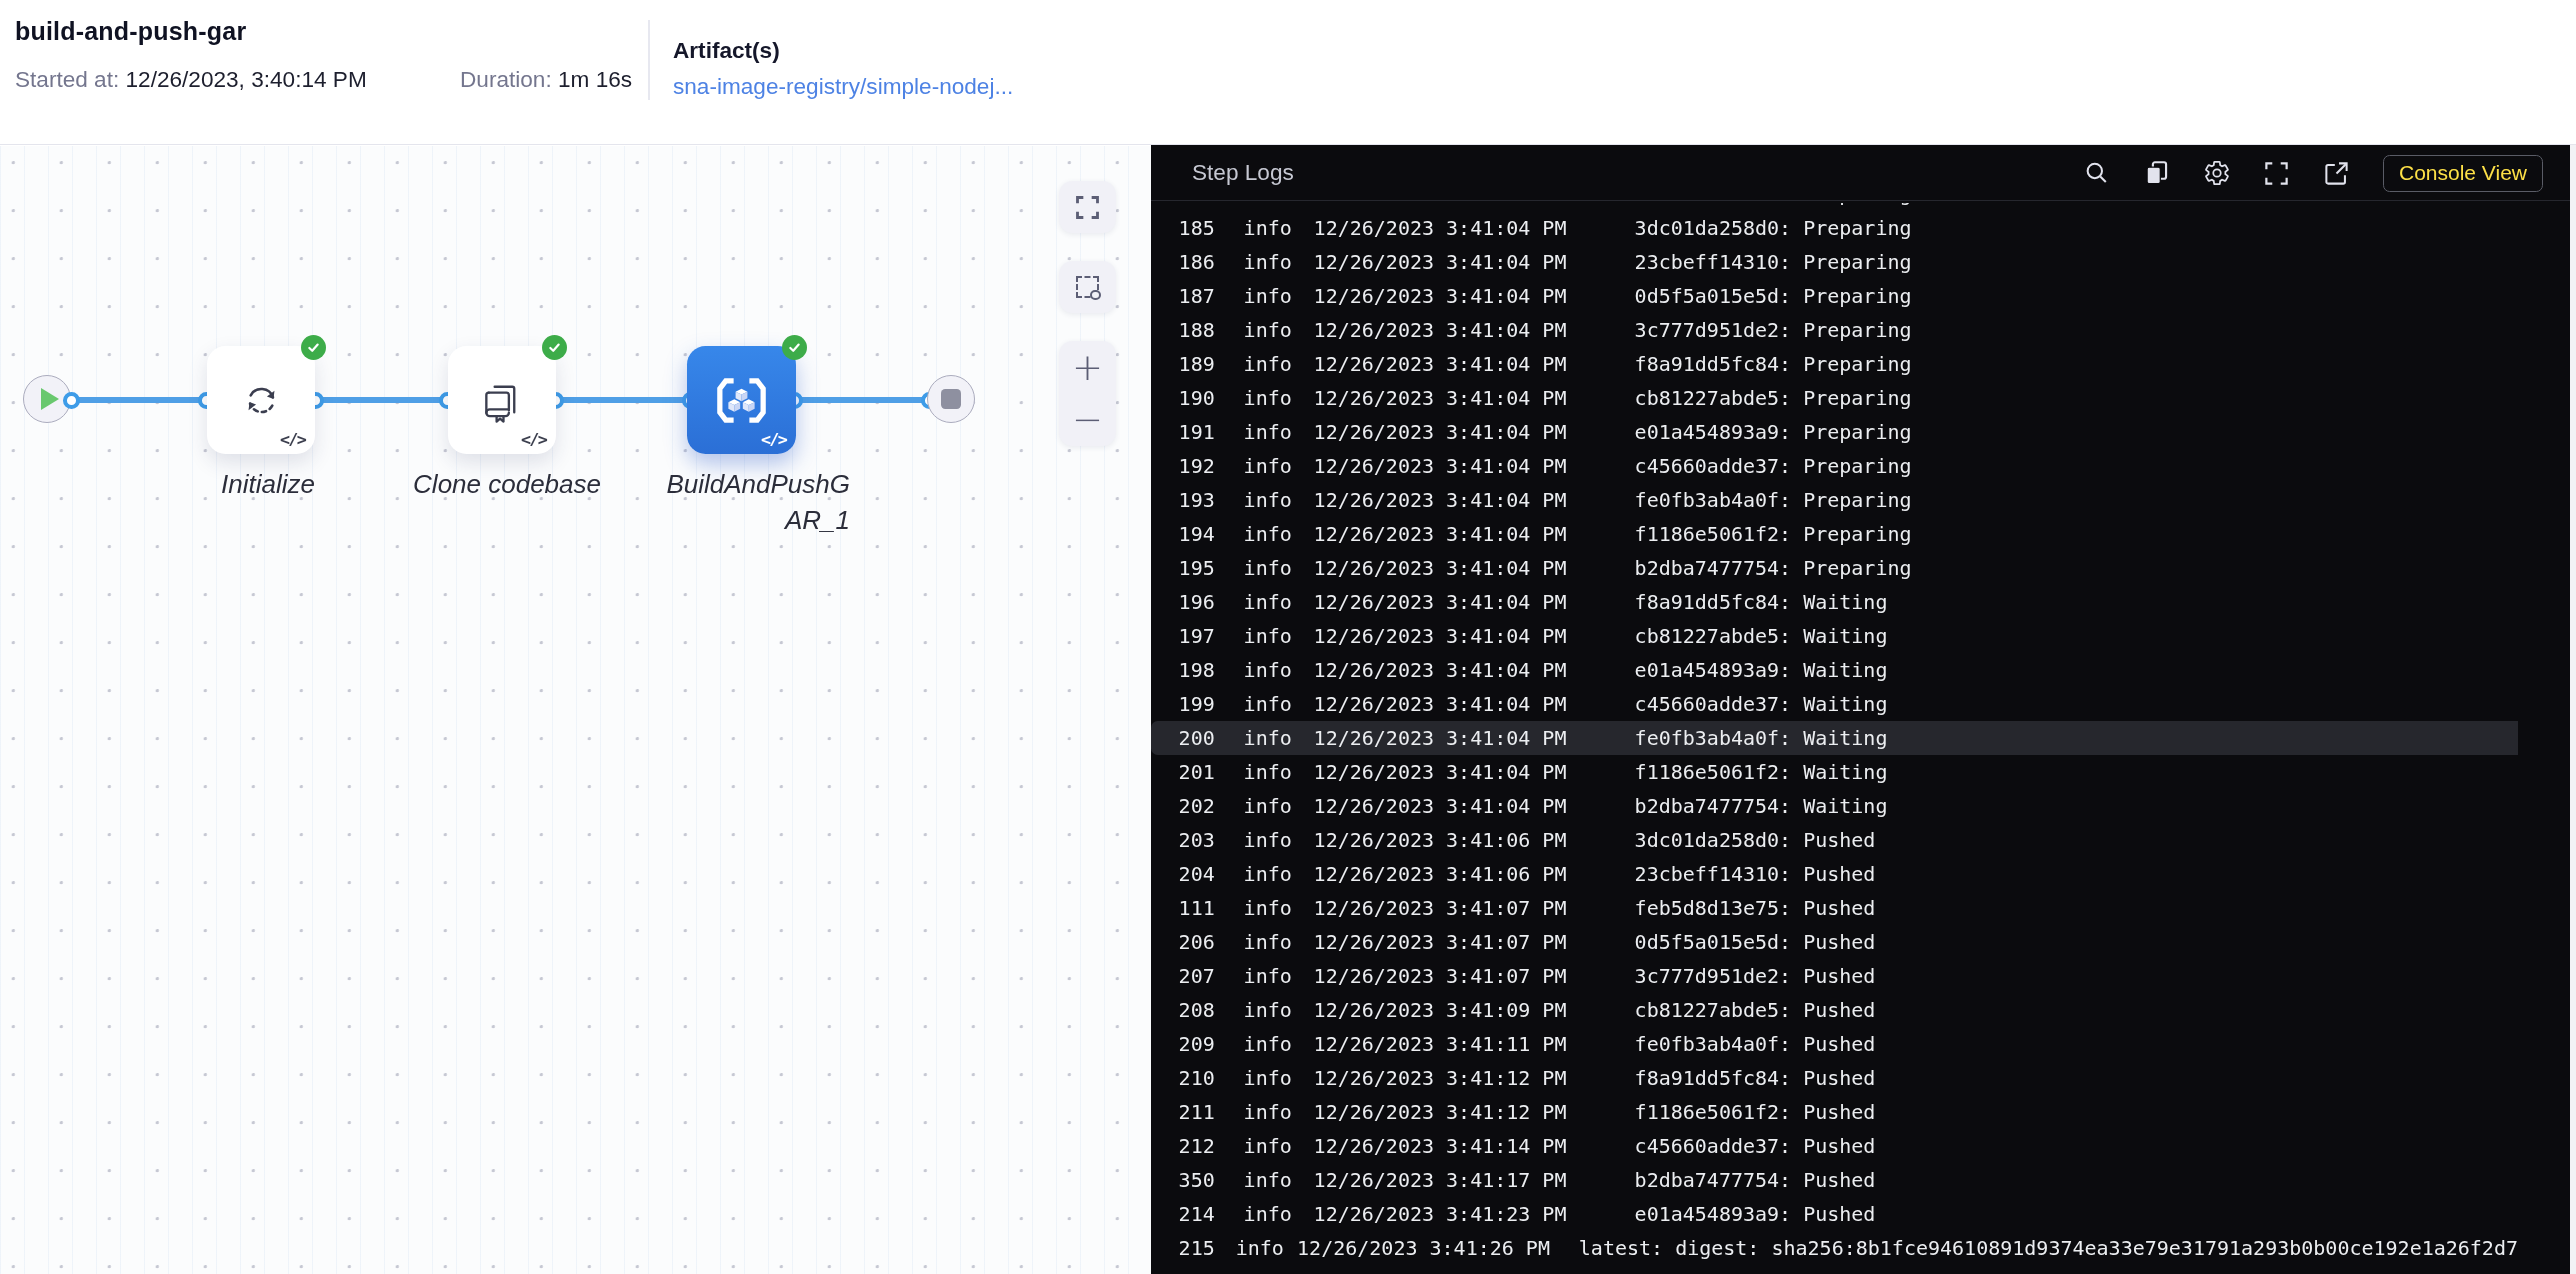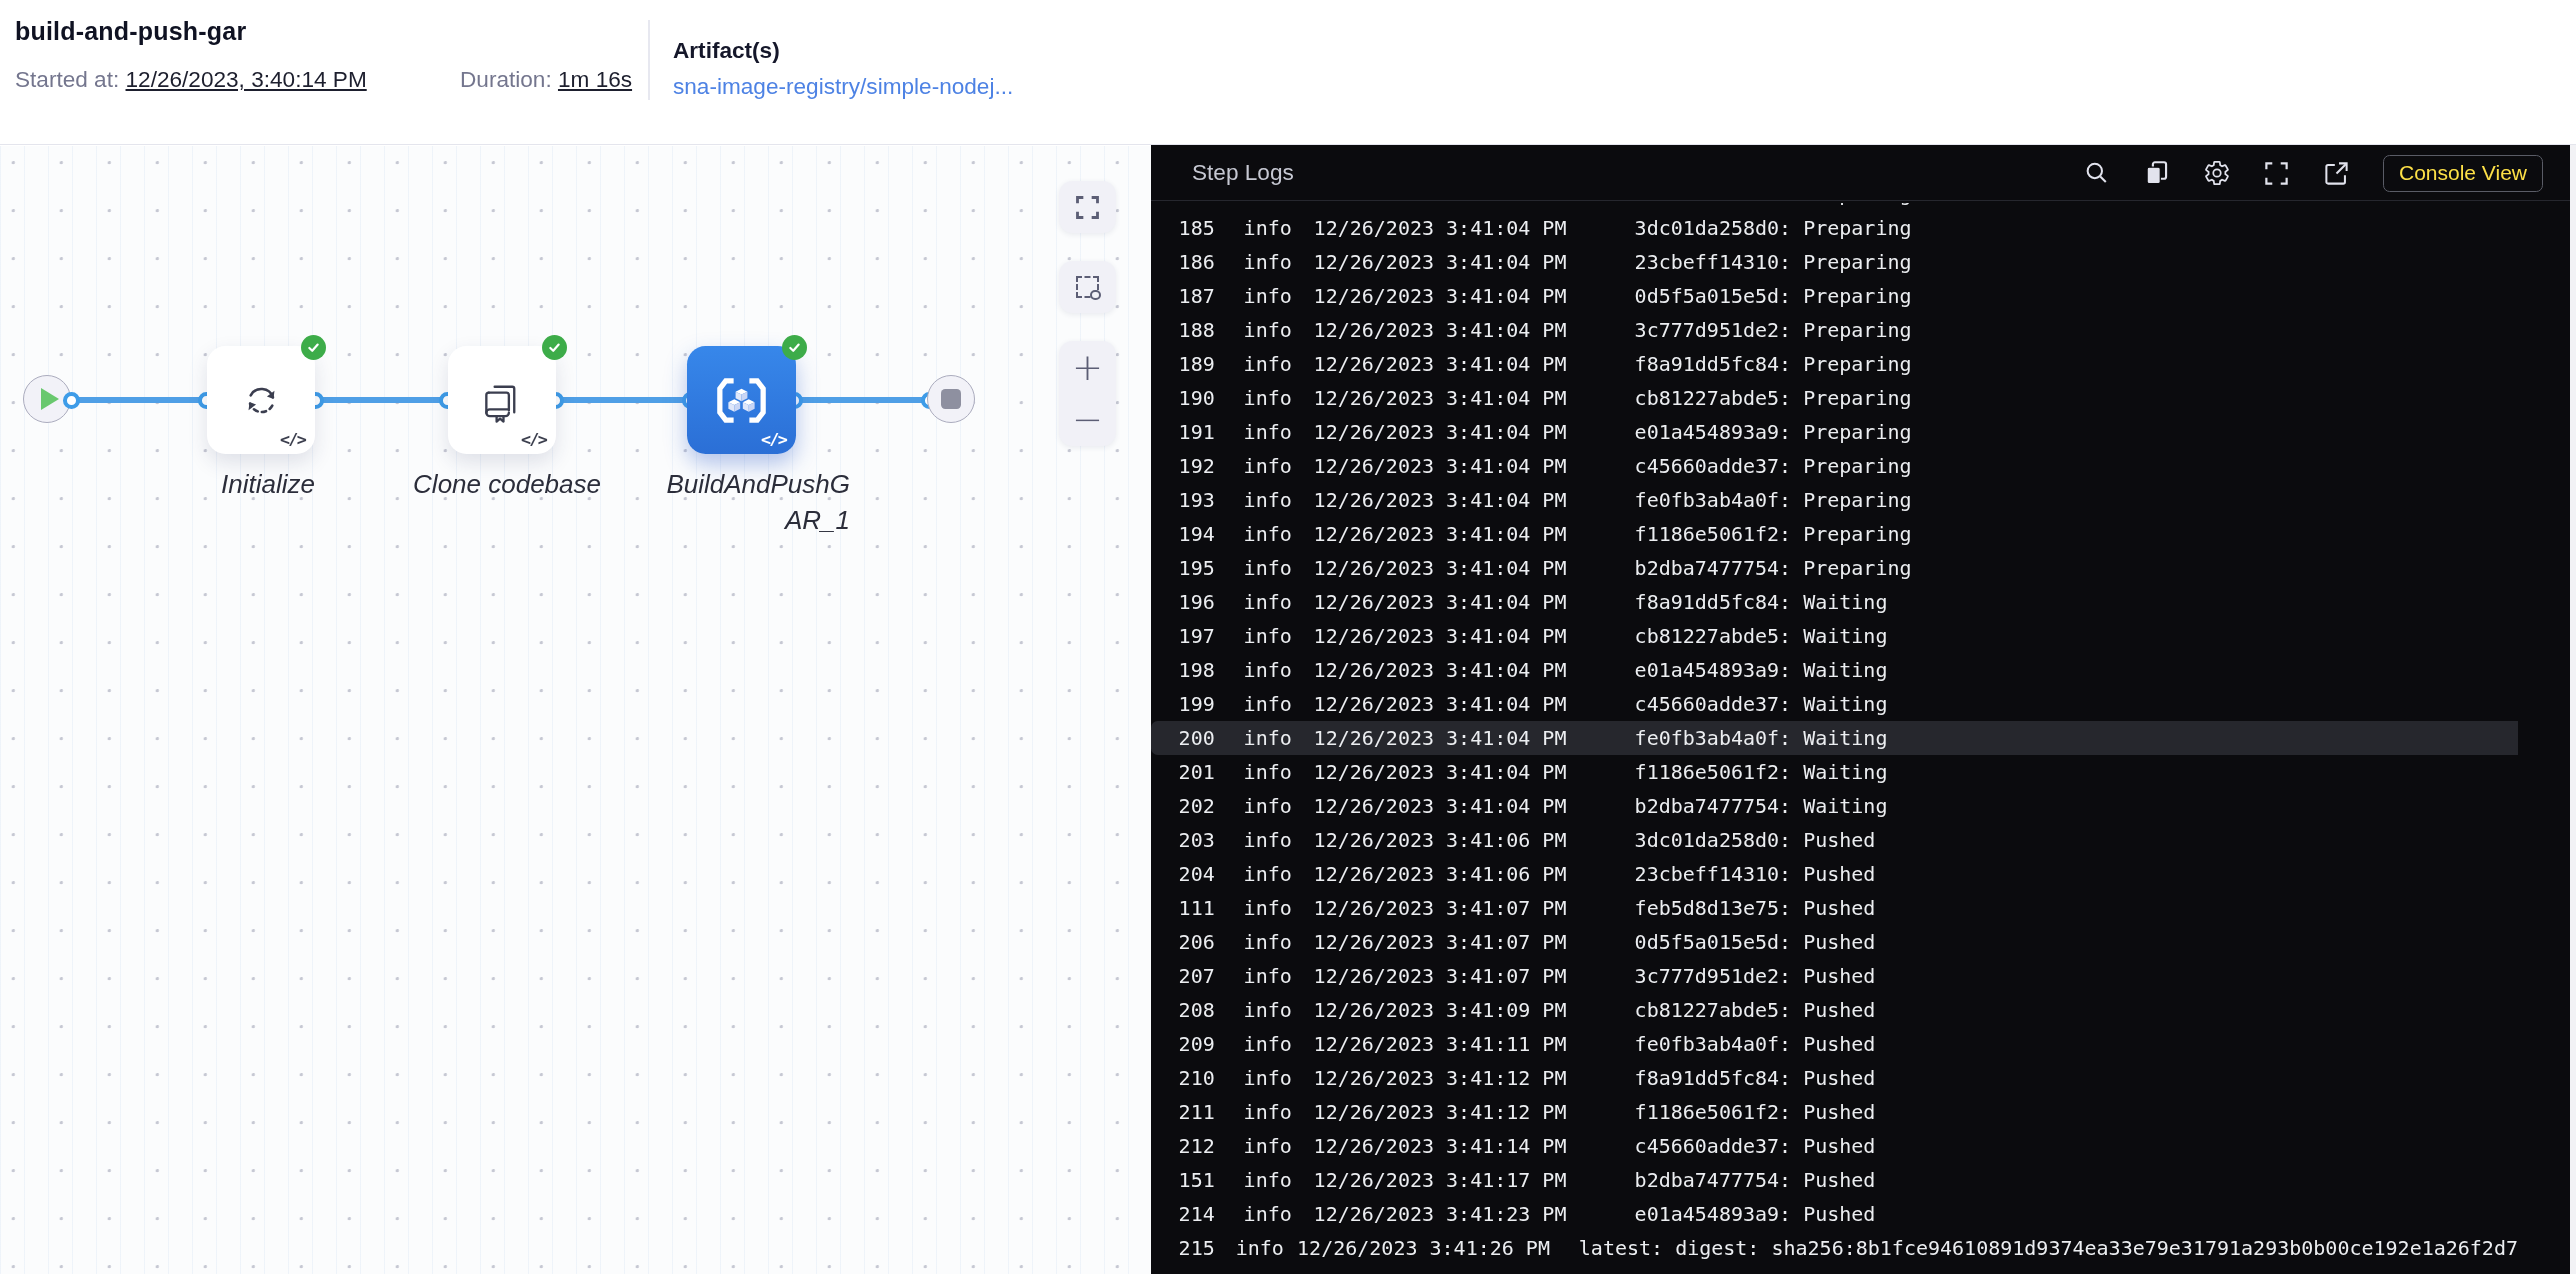--- a/index.html
+++ b/index.html
@@ -6,21 +6,21 @@
   html,body { width:2576px; height:1275px; overflow:hidden; background:#fff;
               font-family:"Liberation Sans", sans-serif; }
   .app { position:relative; width:2576px; height:1275px; }
 
   
   .top-header { position:absolute; left:0; top:0; width:2576px; height:145px;
                 background:#ffffff; border-bottom:1.7px solid #e4e5ed;padding-left:7px; }
   .run-title { position:absolute; left:15px; top:16.7px; font-size:25px; font-weight:700;
                color:#0f1222; letter-spacing:0.2px; }
   .meta-row { position:absolute; top:67px; font-size:22.6px; color:#74768e; }
-  .meta-row .val { color:#1d1f2e;text-decoration:underline; }
+  .meta-row .val { color:#1d1f2e; }
   .started { left:15px; }
   .duration { left:460px; }
   .hdr-divider { position:absolute; left:648px; top:20px; width:1.7px; height:80px; background:#e7e8f0; }
   .artifacts-label { position:absolute; left:673px; top:38px; font-size:22.6px; font-weight:700; color:#15172a; }
   .artifact-link { position:absolute; left:673px; top:74px; font-size:22.6px; color:#4d82e4; cursor:pointer; }
 
   
   .canvas { position:absolute; left:0; top:146px; width:1151px; height:1128px;
             background-color:#fbfcfd;
             background-image:
@@ -427,21 +427,21 @@
           <span class="lr-ts">12/26/2023 3:41:12 PM</span>
           <span class="lr-msg">f1186e5061f2: Pushed</span>
         </div>
         <div class="log-row">
           <span class="lr-num">212</span>
           <span class="lr-level">info</span>
           <span class="lr-ts">12/26/2023 3:41:14 PM</span>
           <span class="lr-msg">c45660adde37: Pushed</span>
         </div>
         <div class="log-row">
-          <span class="lr-num">151</span>
+          <span class="lr-num">350</span>
           <span class="lr-level">info</span>
           <span class="lr-ts">12/26/2023 3:41:17 PM</span>
           <span class="lr-msg">b2dba7477754: Pushed</span>
         </div>
         <div class="log-row">
           <span class="lr-num">214</span>
           <span class="lr-level">info</span>
           <span class="lr-ts">12/26/2023 3:41:23 PM</span>
           <span class="lr-msg">e01a454893a9: Pushed</span>
         </div>

